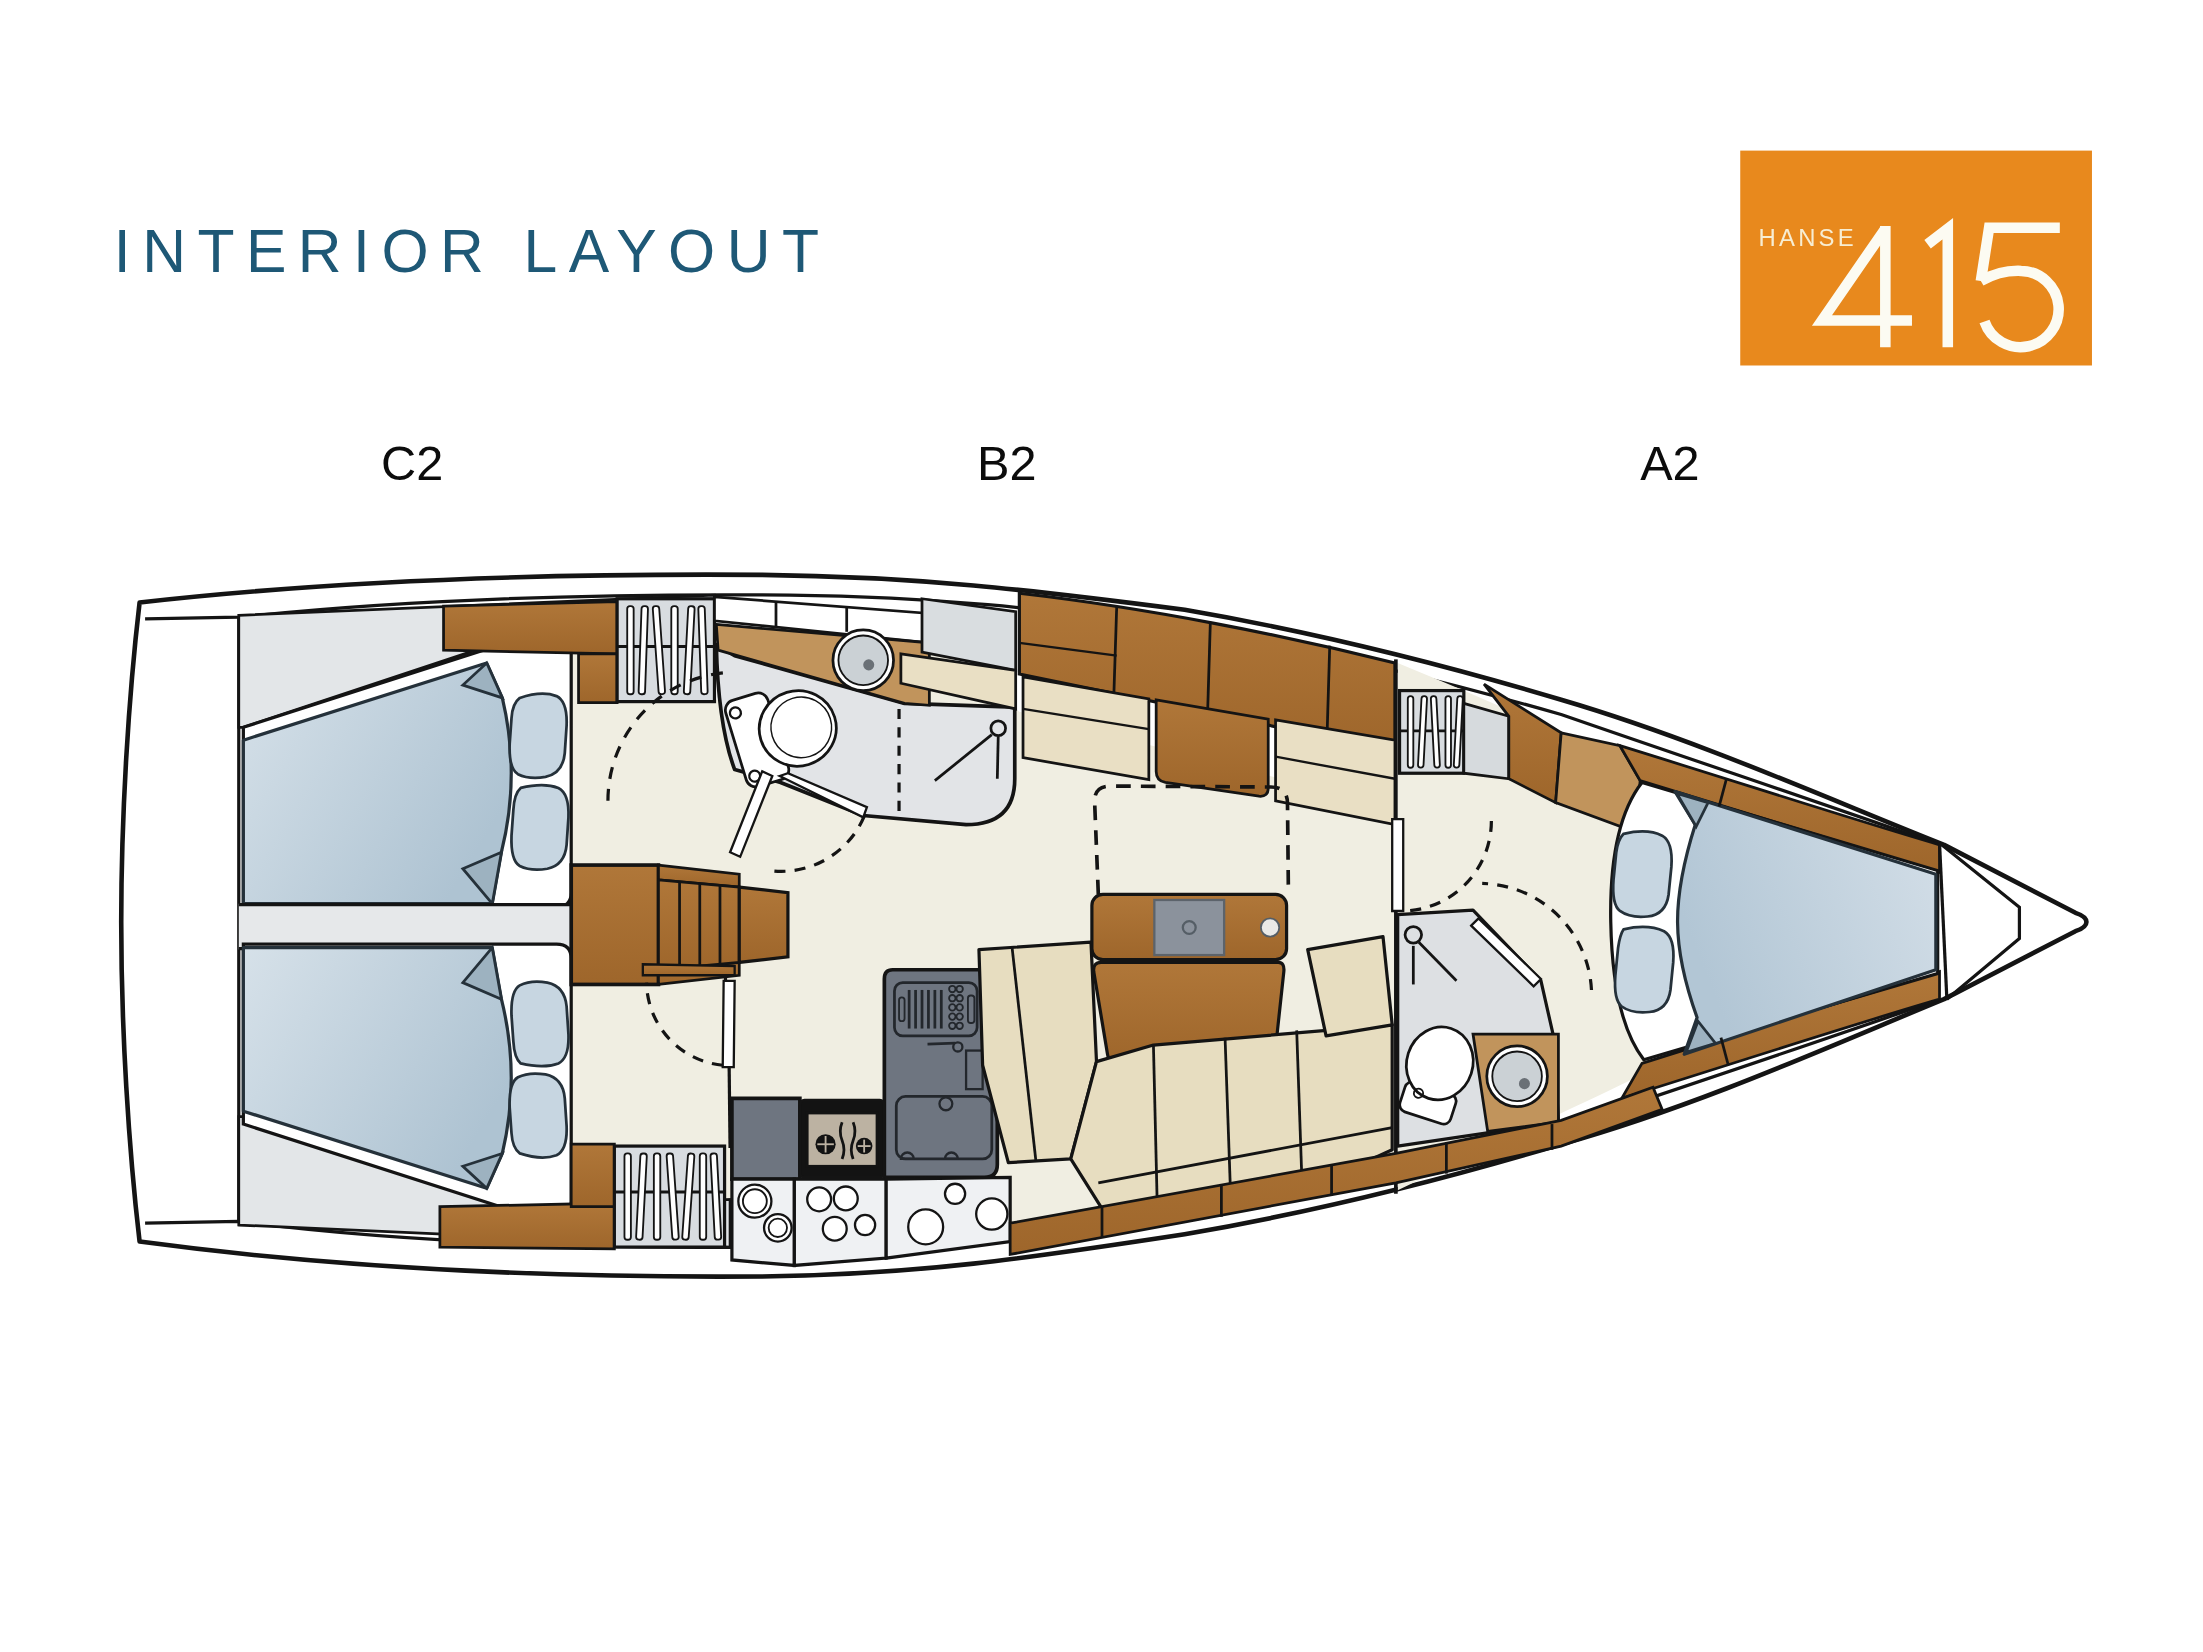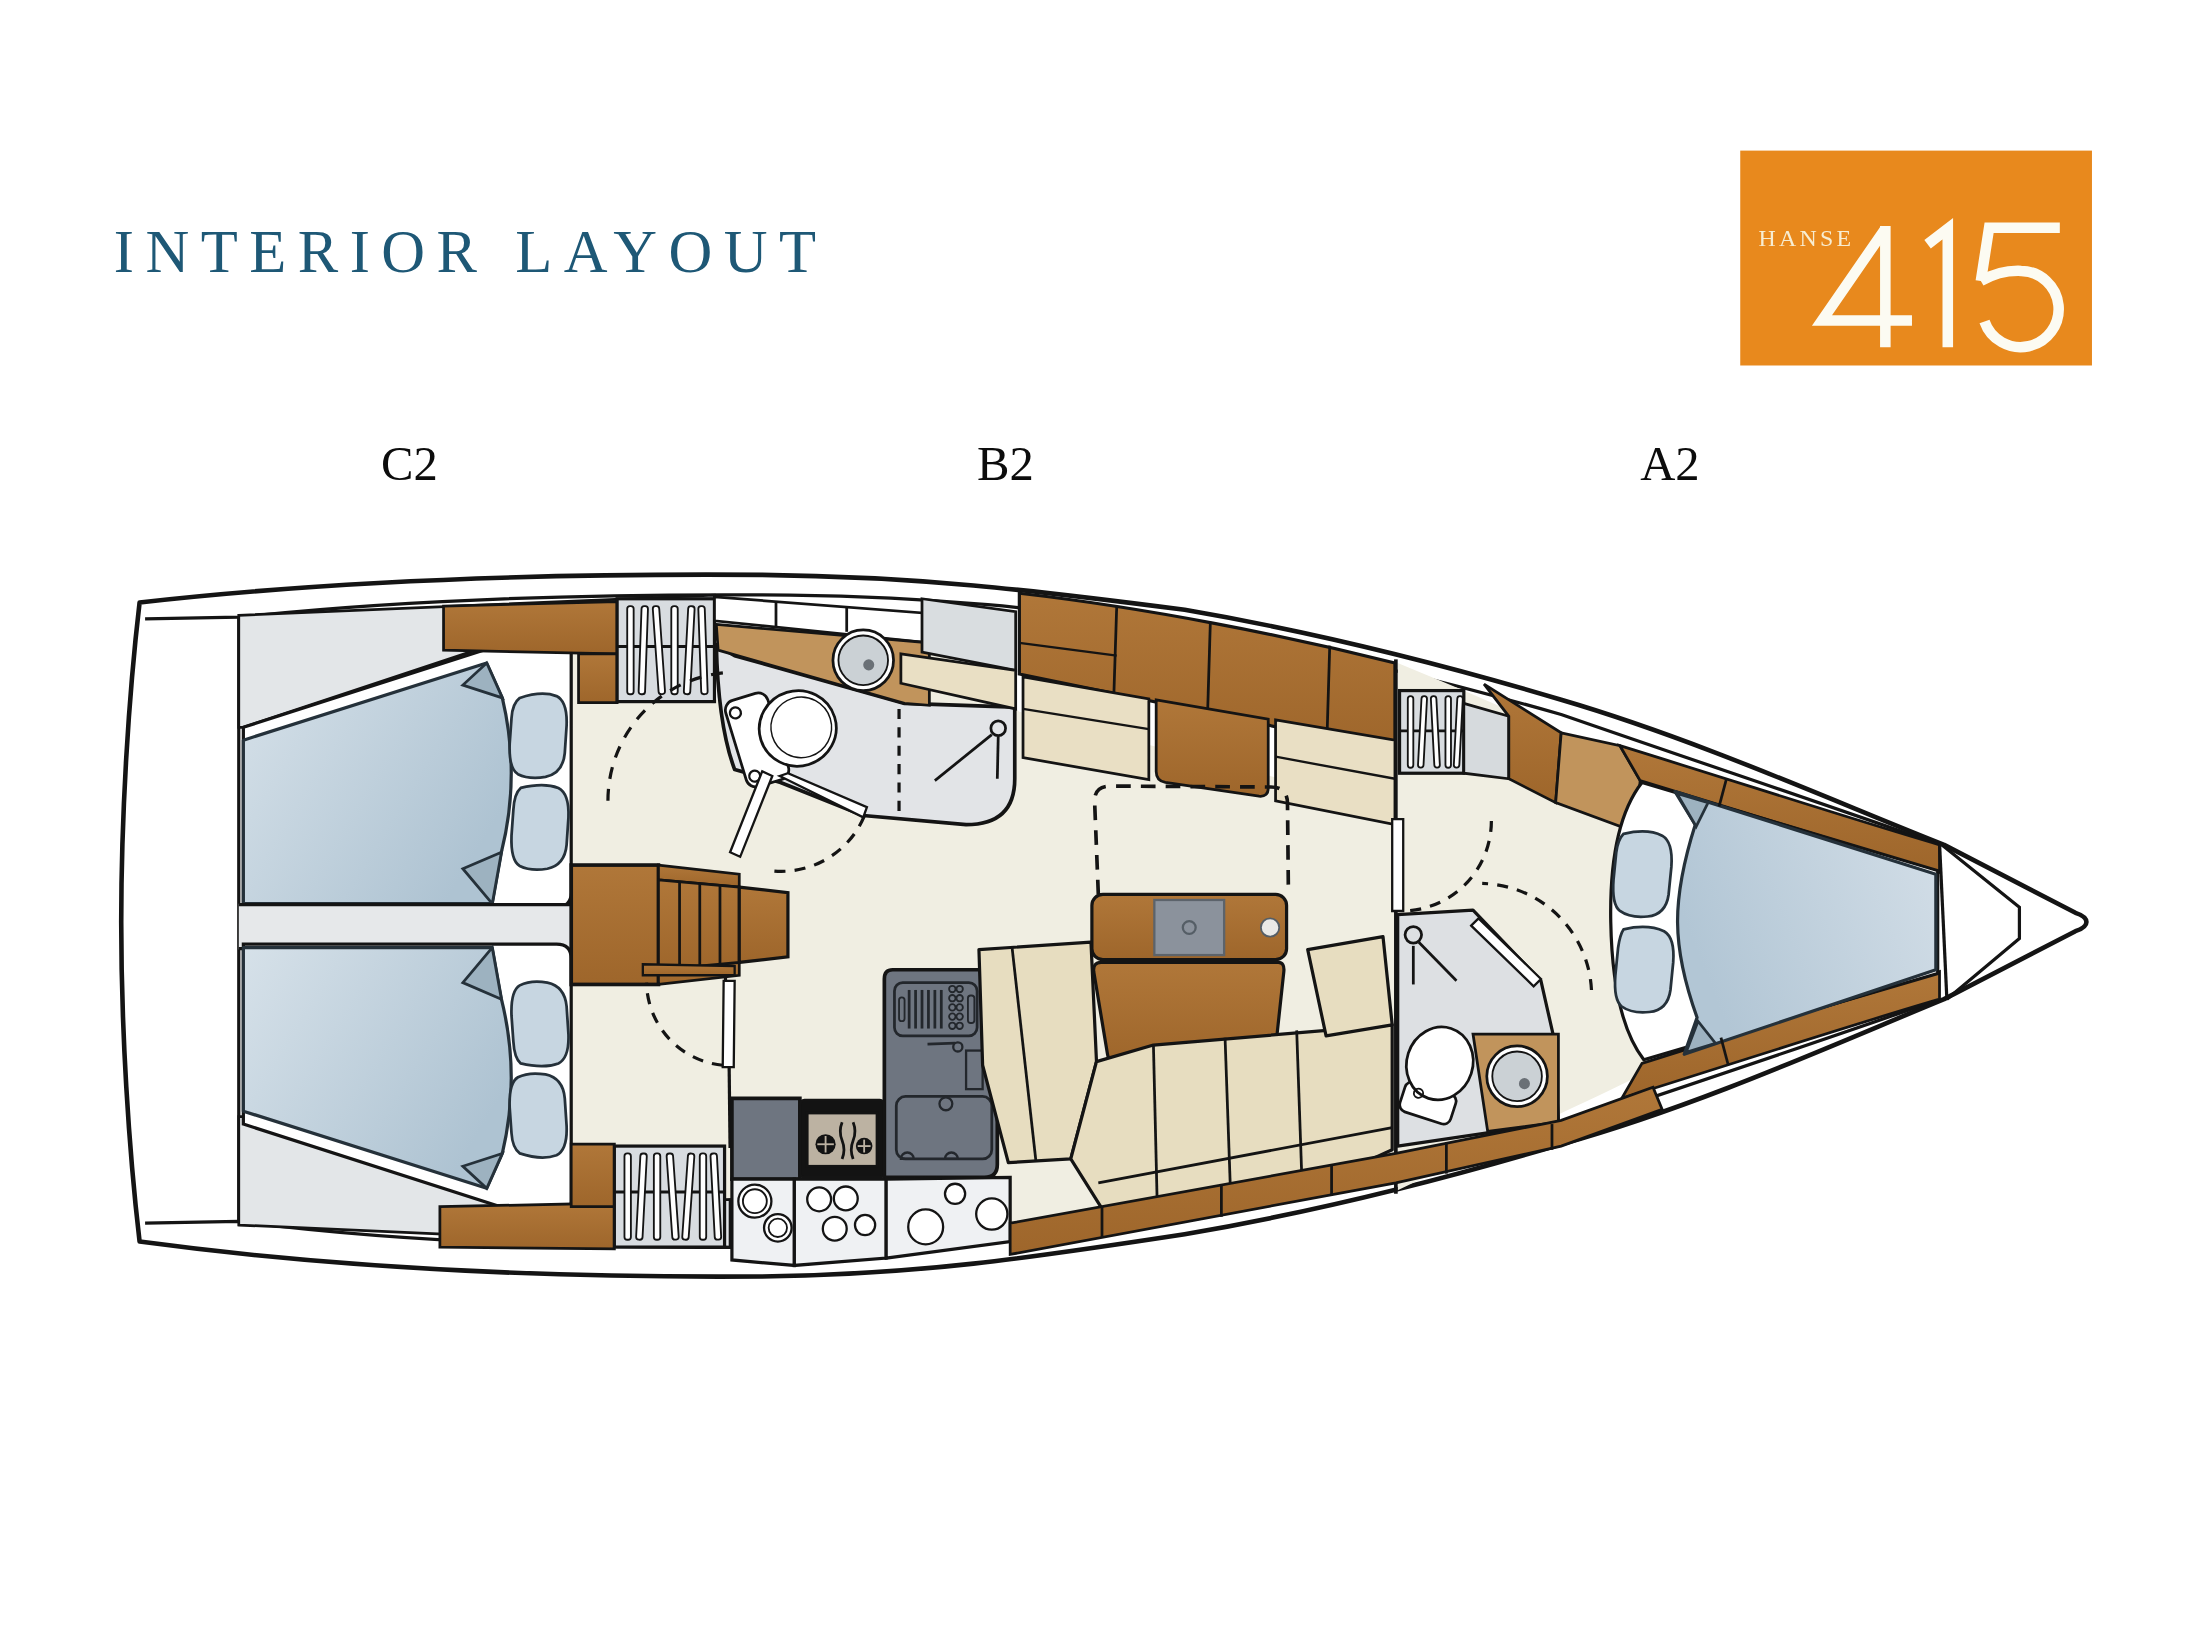--- a/index.html
+++ b/index.html
@@ -1,16 +1,16 @@
 <!DOCTYPE html>
 <html style="font-size:14.7px"><head>
 <meta charset="utf-8">
 <style>
   html,body{margin:0;padding:0;background:#ffffff;}
-  #page{width:2204px;height:1653px;position:relative;background:#4d7c0f;font-family:Liberation Serif, serif;}
+  #page{width:2204px;height:1653px;position:relative;background:#4d7c0f;font-family:Liberation Sans, sans-serif;}
 </style>
 </head>
 <body>
 <div id="page">
 <svg width="2204" height="1653" viewBox="0 0 2400 1800">
 <defs>
   <linearGradient id="duvetG" x1="0" y1="0" x2="1" y2="0.55">
     <stop offset="0" stop-color="#D6E1E9"></stop>
           <stop offset="1" stop-color="#AEC3D2"></stop>
   </linearGradient>

